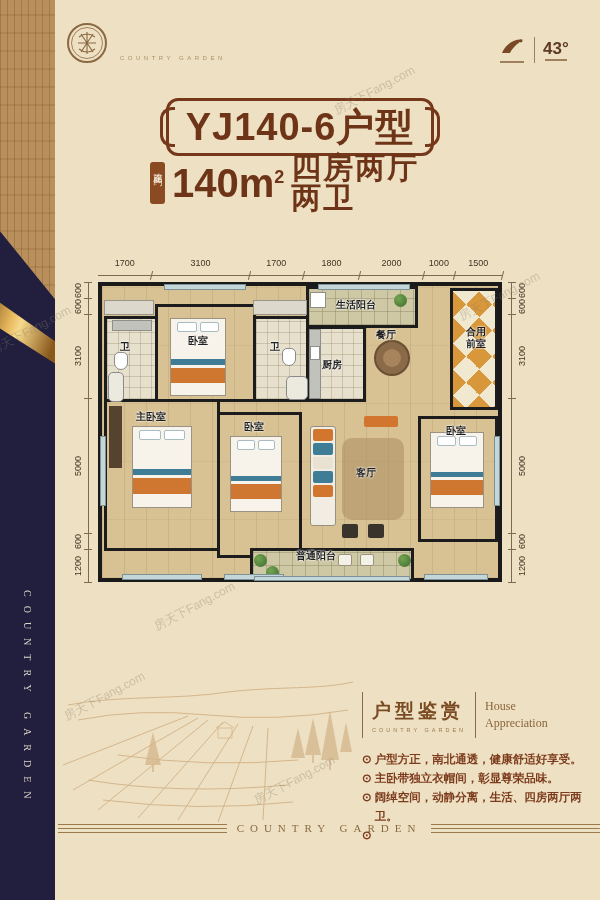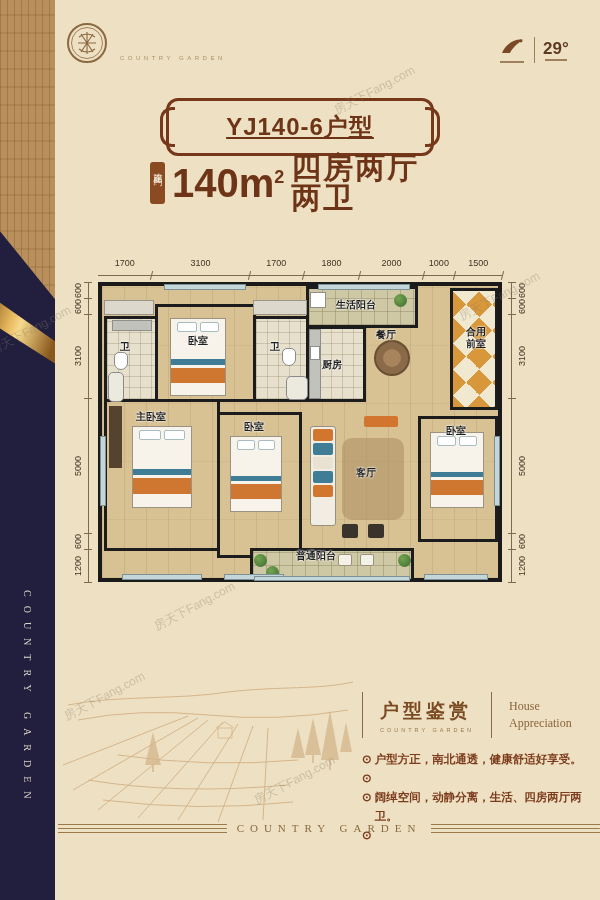--- a/index.html
+++ b/index.html
@@ -32,21 +32,21 @@
   .temp{font-size:17px;font-weight:bold;color:#5e3a20;line-height:1;}
   .temp-wrap{text-align:center;}
 
   
   .tframe{position:absolute;left:50%;transform:translateX(-50%);top:98px;width:262px;height:52px;
       border:3px solid #76381a;border-radius:12px;display:flex;align-items:center;justify-content:center;}
   .tframe::before,.tframe::after{content:"";position:absolute;top:50%;width:12px;height:34px;
       border:3px solid #76381a;transform:translateY(-50%);}
   .tframe::before{left:-9px;border-right:none;border-radius:12px 0 0 12px;}
   .tframe::after{right:-9px;border-left:none;border-radius:0 12px 12px 0;}
-  .tframe .ttl{font-size:24px;font-weight:bold;color:#6e3418;letter-spacing:1px;text-decoration:underline;}
+  .tframe .ttl{font-size:38px;font-weight:bold;color:#6e3418;letter-spacing:1px;}
 
   .arearow{position:absolute;left:50%;transform:translateX(-50%);top:153px;display:flex;align-items:center;gap:7px;}
   .abadge{writing-mode:vertical-rl;background:#8a4a22;color:#f7ecd9;font-size:9px;line-height:1;
       padding:4px 3px;border-radius:3px;letter-spacing:2px;height:34px;}
   .asize{font-size:40px;font-weight:bold;color:#6e3418;line-height:1;}
   .asize sup{font-size:18px;}
   .alayout{font-size:30px;font-weight:bold;color:#6e3418;letter-spacing:2px;line-height:1;}
   .subtitle{position:absolute;left:50%;transform:translateX(-50%);top:203px;font-size:11px;
       font-weight:bold;color:#6d4c2a;white-space:nowrap;}
 
@@ -124,21 +124,21 @@
   .toilet{position:absolute;width:12px;height:16px;background:#fff;border:1px solid #8a8a8a;border-radius:5px 5px 7px 7px;}
   .tub{position:absolute;background:#eceadf;border:1px solid #8a8a8a;border-radius:5px;}
   .counter{position:absolute;background:#c2c2bd;border:1px solid #8f8f8a;box-sizing:border-box;}
   .sink{position:absolute;background:#fff;border:1px solid #8f8f8a;box-sizing:border-box;}
   .plant{position:absolute;width:13px;height:13px;border-radius:50%;
       background:radial-gradient(circle at 35% 35%,#74a551,#3c6b2e);}
   .chair-s{position:absolute;width:12px;height:10px;background:#f4f1e6;border:1px solid #9a9283;border-radius:2px;}
 
   
   .apprec{position:absolute;left:362px;top:692px;width:236px;}
-  .aphead{display:flex;align-items:center;gap:17px;}
+  .aphead{display:flex;align-items:center;gap:9px;}
   .aphead .bar{width:1px;height:46px;background:#8a6a42;}
   .ap-cn{font-size:19px;font-weight:bold;color:#7a4a22;letter-spacing:4px;font-family:"Liberation Serif",serif;}
   .ap-sub{font-size:5.5px;letter-spacing:3px;color:#9a7a52;margin-top:3px;text-align:center;}
   .ap-en{font-size:12px;color:#8a653c;font-family:"Liberation Serif",serif;line-height:1.4;}
   .bullets{margin-top:12px;}
   .bullet{display:flex;gap:3px;font-size:11.5px;font-weight:bold;color:#7c3b1d;line-height:1.65;}
 
   
   .footer{position:absolute;left:58px;right:0;top:822px;display:flex;align-items:center;gap:10px;}
   .footer .rule{flex:1;height:7px;border-top:1px solid #9a7a4a;border-bottom:1px solid #9a7a4a;
@@ -173,21 +173,21 @@
   <div class="hr-right">
     <div class="phx">
       <svg width="26" height="18" viewBox="0 0 26 18">
         <path d="M3,16 C7,5 19,1 24,3 C17,7 13,12 11,16 Z" fill="#7a4a26"></path>
         <circle cx="22" cy="4" r="1.4" fill="#7a4a26"></circle>
       </svg>
       <div class="microbar" style="width:24px"></div>
     </div>
     <div class="vdiv"></div>
     <div class="temp-wrap">
-      <div class="temp">29°</div>
+      <div class="temp">43°</div>
       <div class="microbar" style="width:22px"></div>
     </div>
   </div>
 
   <div class="tframe">
     <div class="ttl">YJ140-6户型</div>
   </div>
 
   <div class="arearow">
     <div class="abadge">建面约</div>
@@ -395,20 +395,21 @@
         <div>Appreciation</div>
       </div>
     </div>
     <div class="bullets">
       <div class="bullet">
           <span>⊙</span>
           <span>户型方正，南北通透，健康舒适好享受。</span>
         </div>
       <div class="bullet">
           <span>⊙</span>
+          <span>主卧带独立衣帽间，彰显尊荣品味。</span>
         </div>
       <div class="bullet">
           <span>⊙</span>
           <span>阔绰空间，动静分离，生活、四房两厅两卫。</span>
         </div>
       <div class="bullet">
           <span>⊙</span>
         </div>
     </div>
   </div>

